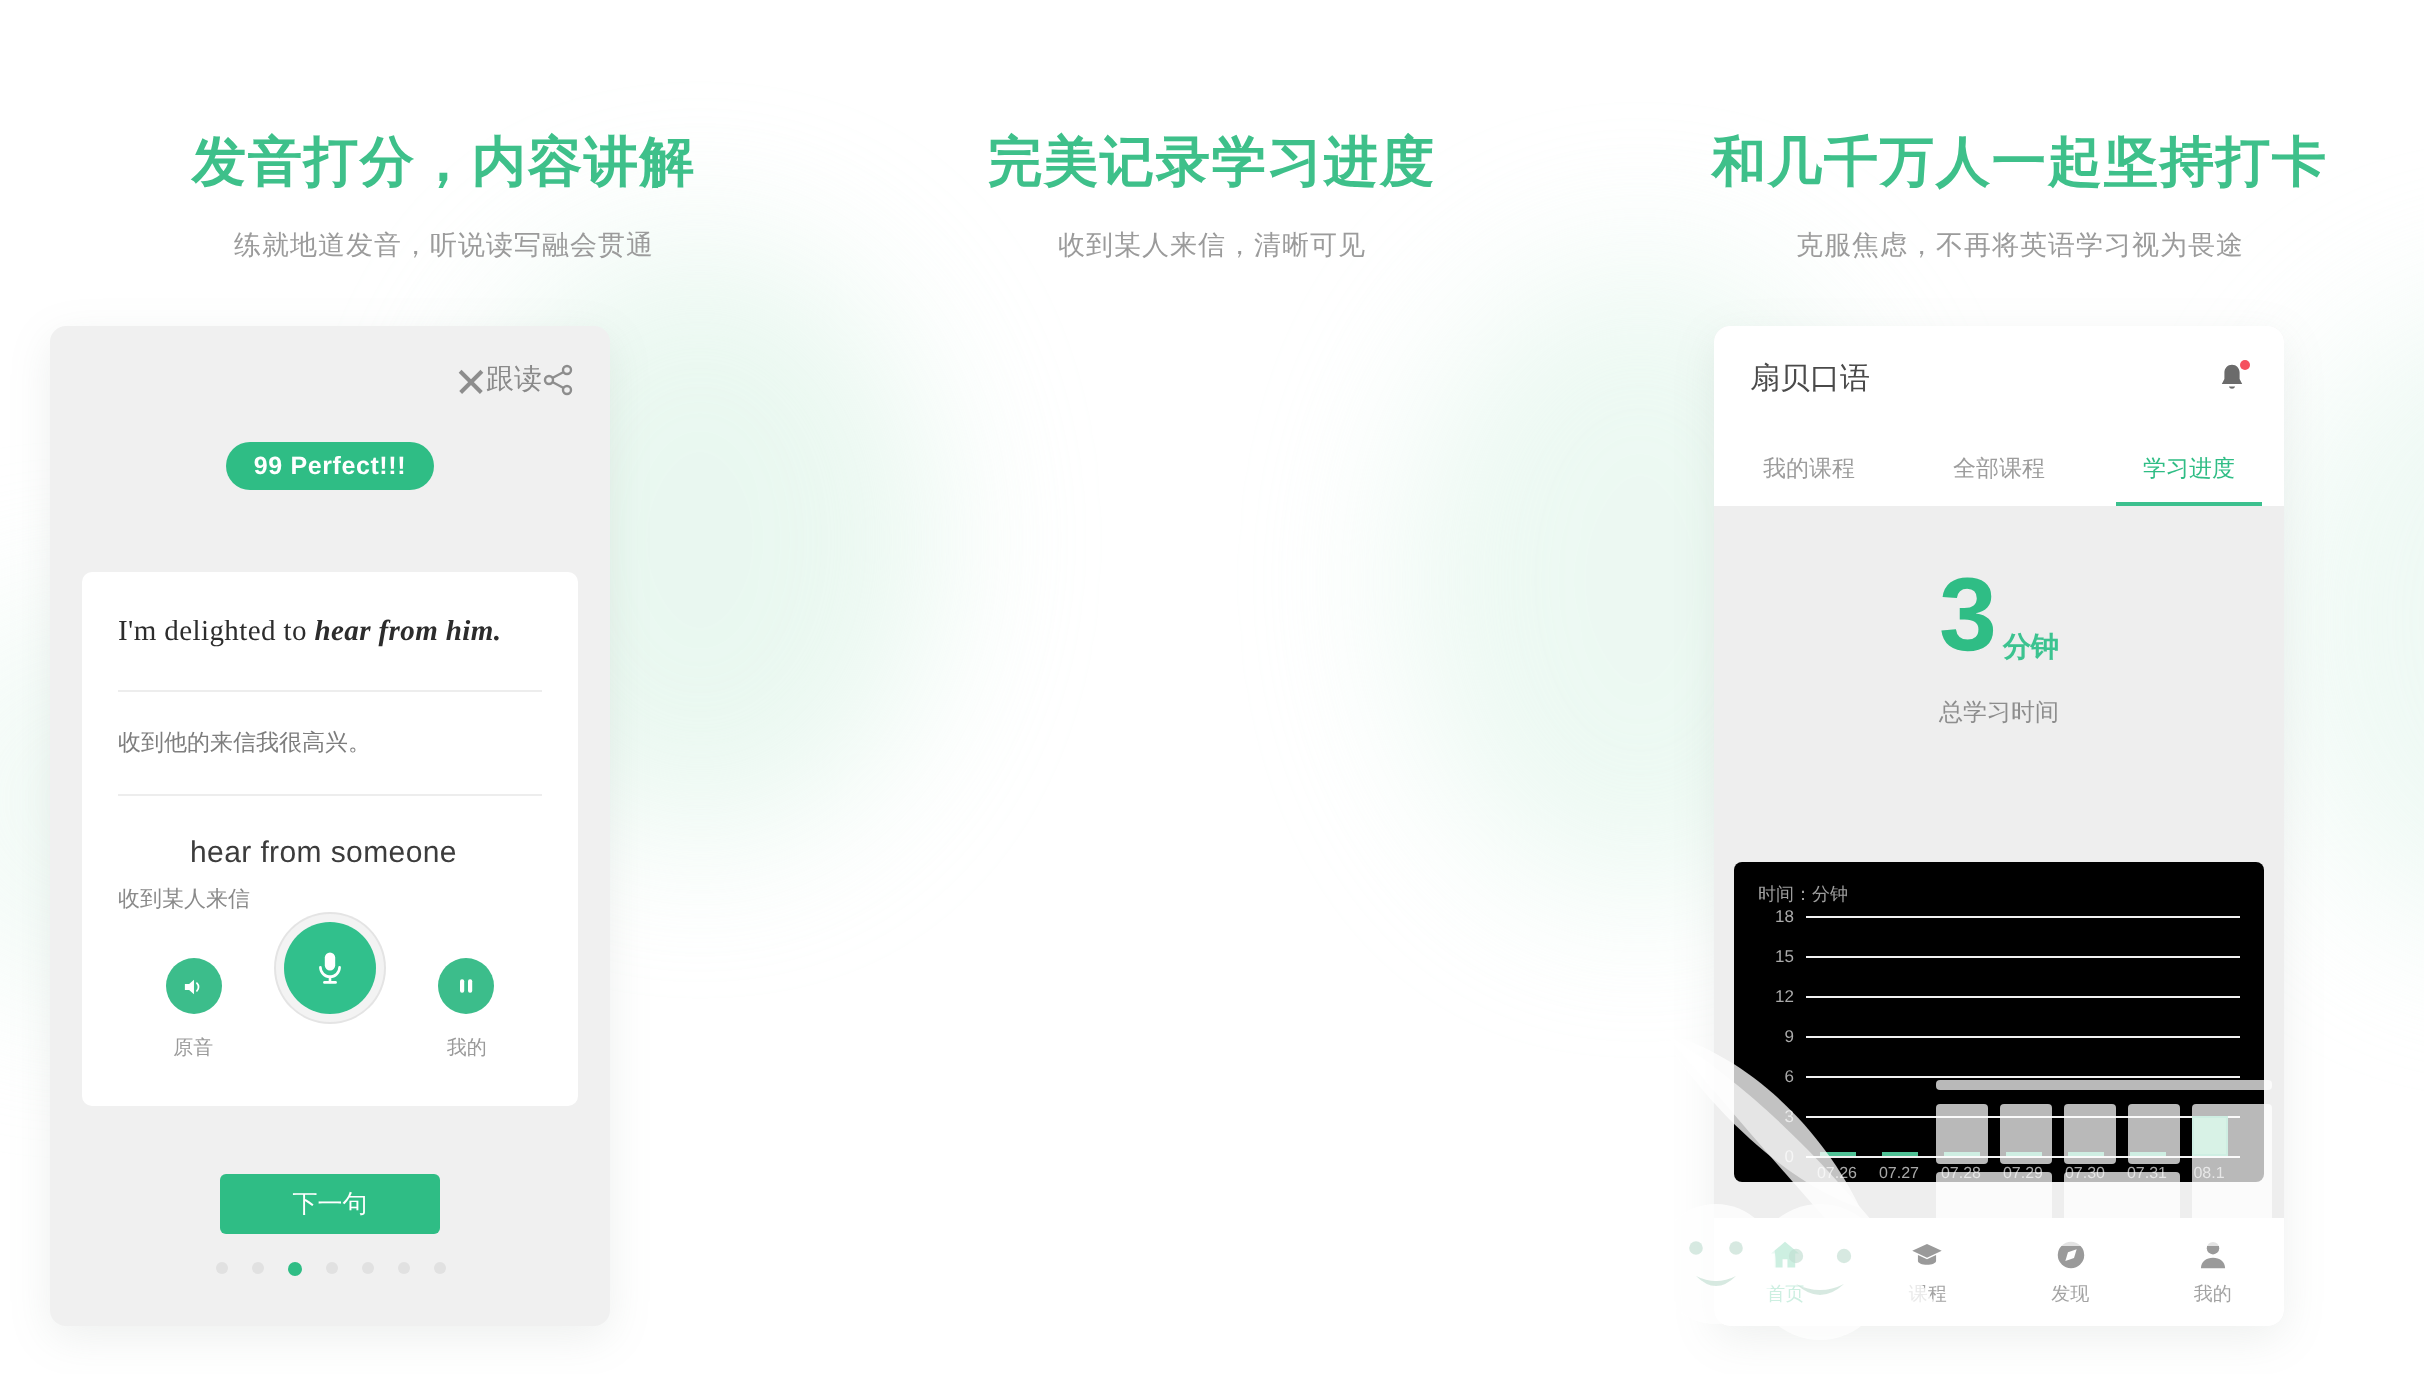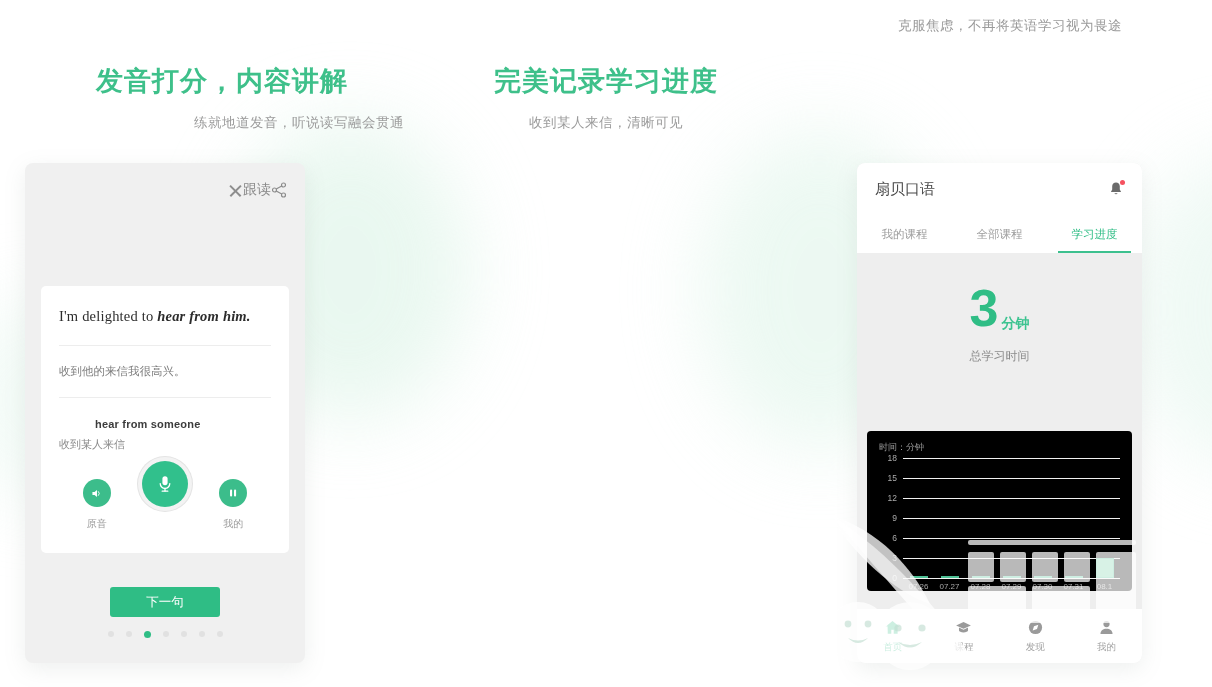--- a/index.html
+++ b/index.html
@@ -25,21 +25,21 @@
   .headline{
     text-align:center;color:#3ec08a;
     font-size:27px;font-weight:bold;letter-spacing:1px;
     margin-top:65px;line-height:1.2;
   }
   .col1 .headline{text-align:center;margin-left:40px;}
   .subline{
     text-align:center;color:#9b9b9b;font-size:13.5px;
     margin-top:17px;letter-spacing:.5px;
   }
-  .col1 .subline{text-align:right;margin-left:40px;}
+  .col1 .subline{text-align:center;margin-left:40px;}
 
   
   .phone{
     position:absolute;border-radius:8px;overflow:hidden;
     box-shadow:0 6px 22px rgba(120,140,130,.13);
   }
 
   
   .p1{left:25px;top:163px;width:280px;height:500px;background:#f0f0f0;}
   .p1 .topbar{height:54px;display:flex;align-items:center;justify-content:flex-end;padding:0 18px;}
@@ -55,21 +55,21 @@
   }
   .p1 .sheet{
     position:absolute;left:16px;right:16px;top:123px;bottom:110px;
     background:#fff;border-radius:5px;padding:0 18px;box-sizing:border-box;
   }
   .sent{font-family:"Liberation Serif","DejaVu Serif",serif;font-size:14.5px;color:#2c2c2c;padding:22px 0 20px;letter-spacing:.2px;}
   .sent .em{font-style:italic;font-weight:bold;}
   .divline{height:1px;background:#ededed;}
   .zh-trans{font-size:11.5px;color:#7d7d7d;padding:18px 0 18px;}
   .phr-wrap{padding:20px 0 0;}
-  .phr-en{font-size:11px;color:#3c3c3c;font-weight:bold;letter-spacing:.2px;padding-left:36px;}
+  .phr-en{font-size:15px;color:#3c3c3c;font-weight:normal;letter-spacing:.2px;padding-left:36px;}
   .phr-zh{font-size:11px;color:#8a8a8a;margin-top:7px;}
   .ctrls{position:absolute;left:0;right:0;bottom:22px;display:flex;align-items:flex-end;justify-content:space-around;padding:0 26px;box-sizing:border-box;}
   .ctrl{display:flex;flex-direction:column;align-items:center;}
   .cbtn{width:28px;height:28px;border-radius:50%;background:#3cbd8b;display:flex;align-items:center;justify-content:center;}
   .cbtn.big{width:46px;height:46px;background:#31c08c;box-shadow:0 0 0 4px #f3f3f3,0 0 0 5px #e4e4e4;}
   .clab{font-size:10px;color:#9a9a9a;margin-top:10px;}
   .ctrl.mid .clab{visibility:hidden;}
   .nextbtn{
     position:absolute;left:50%;transform:translateX(-50%);bottom:46px;
     width:110px;height:30px;background:#2fbd85;border-radius:3px;
@@ -131,20 +131,23 @@
         <div class="title">跟读</div>
         <svg class="icon-share" viewBox="0 0 16 16">
           <circle cx="12.5" cy="3" r="2" fill="none" stroke="#8d8d8d" stroke-width="1.2"></circle>
           <circle cx="3.5" cy="8" r="2" fill="none" stroke="#8d8d8d" stroke-width="1.2"></circle>
           <circle cx="12.5" cy="13" r="2" fill="none" stroke="#8d8d8d" stroke-width="1.2"></circle>
           <line x1="5.2" y1="7" x2="10.8" y2="4" stroke="#8d8d8d" stroke-width="1.2"></line>
           <line x1="5.2" y1="9" x2="10.8" y2="12" stroke="#8d8d8d" stroke-width="1.2"></line>
         </svg>
       </div>
 
+      <div class="scorewrap">
+        <div class="score">99 Perfect!!!</div>
+      </div>
 
       <div class="sheet">
         <div class="sent">
           <span>I'm delighted to </span><span class="em">hear from him.</span>
         </div>
         <div class="divline"></div>
         <div class="zh-trans">收到他的来信我很高兴。</div>
         <div class="divline"></div>
         <div class="phr-wrap">
           <div class="phr-en">hear from someone</div>
@@ -306,20 +309,21 @@
             <circle cx="9" cy="5.4" r="3.3" fill="#9a9a9a"></circle>
             <path d="M2.6 16c0-3.6 2.9-5.6 6.4-5.6s6.4 2 6.4 5.6z" fill="#9a9a9a"></path>
           </svg>
           <div class="nl">我的</div>
         </div>
       </div>
     </div>
   </div>
 
   <div class="col col3">
+    <div class="headline">和几千万人一起坚持打卡</div>
     <div class="subline">克服焦虑，不再将英语学习视为畏途</div>
 
   </div>
 
   <svg class="wm" viewBox="0 0 394 187">
     <g fill="#ffffff" fill-opacity="0.82">
       <path d="M12 16 C60 28, 96 70, 112 104 C86 96, 44 66, 12 16 Z"></path>
       <path d="M16 18 C70 50, 120 110, 150 152 L140 160 C104 120, 52 62, 16 18 Z"></path>
       <circle cx="40" cy="132" r="30"></circle>
       <circle cx="92" cy="136" r="34"></circle>

